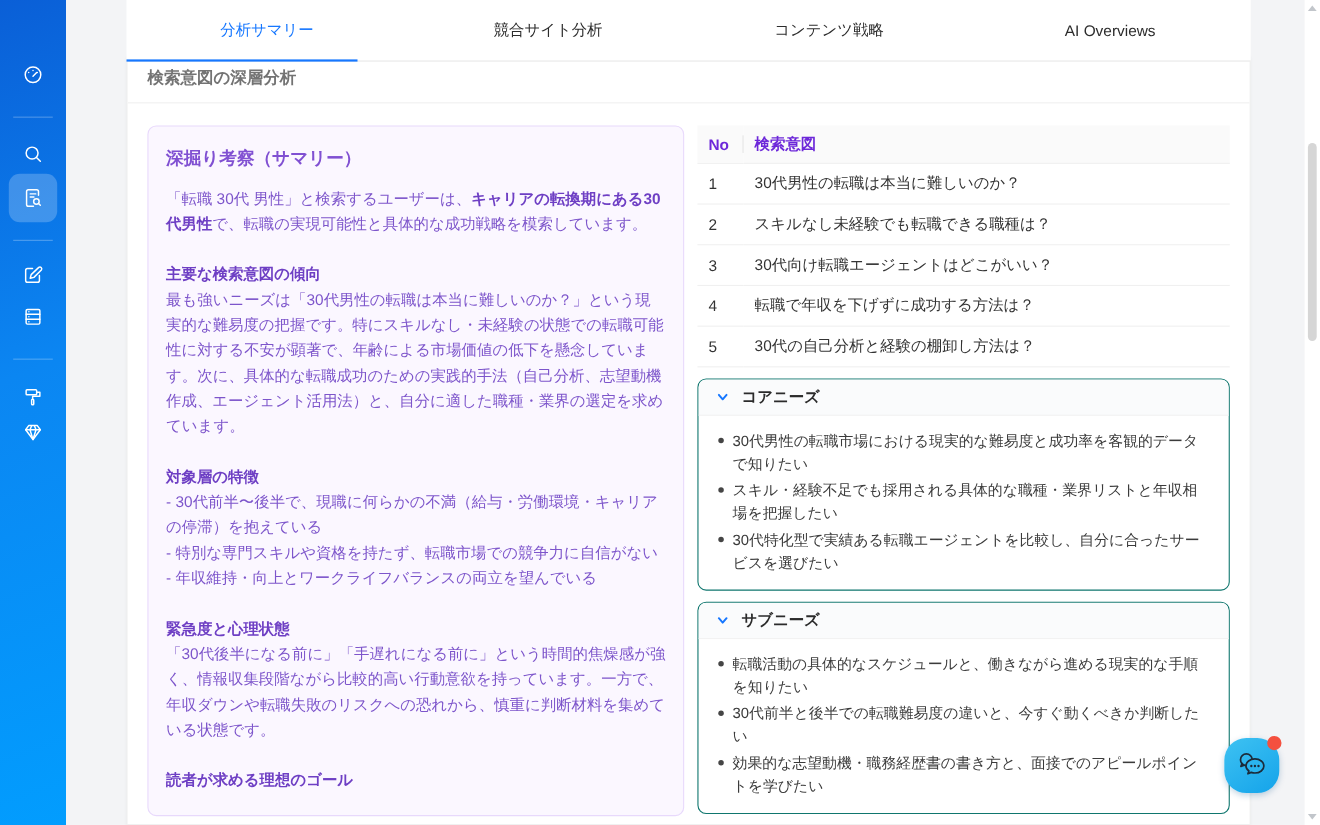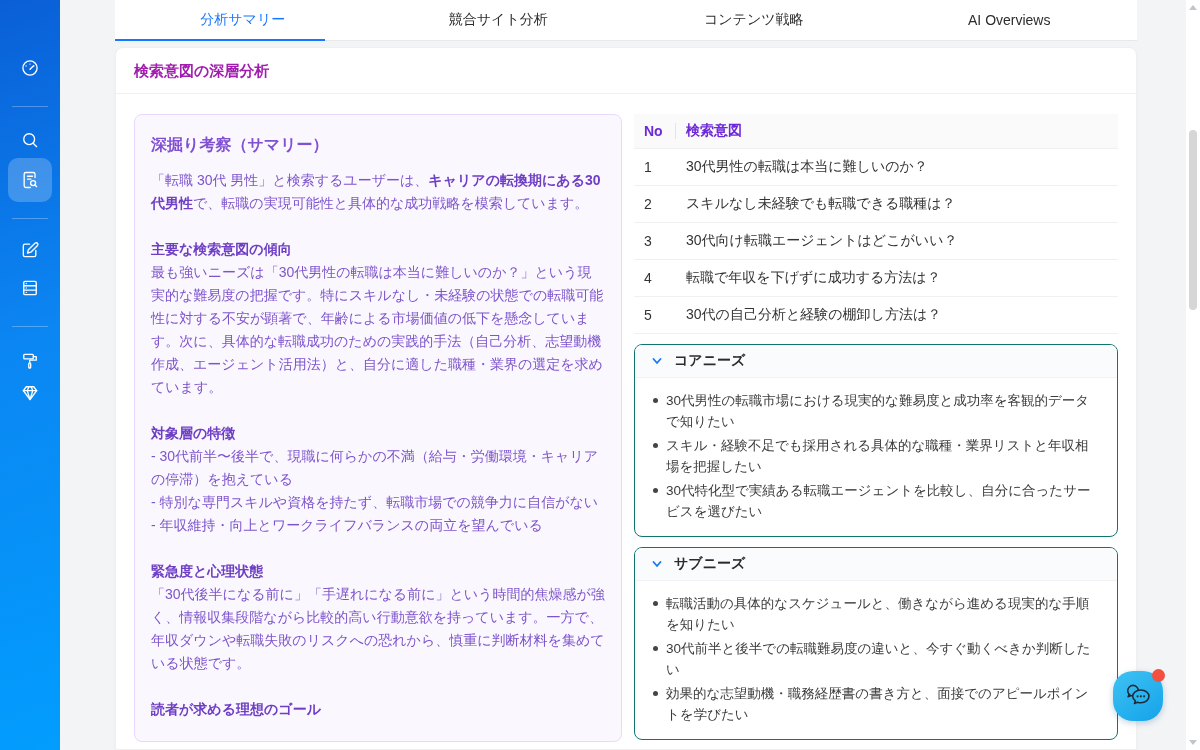--- a/index.html
+++ b/index.html
@@ -28,21 +28,21 @@
     background:rgba(255,255,255,0.28);
   }
   .active-pill{
     position:absolute; left:8px; top:158px; width:44px; height:44px;
     border-radius:10px; background:rgba(255,255,255,0.22); cursor:pointer;
   }
   .active-pill .side-icon{ left:12px; top:12px; }
 
   
   .tabbar{
-    position:absolute; left:115px; top:0; width:1022px; height:41px;
+    position:absolute; left:115px; top:0; width:1022px; height:56px;
     background:#fff; border-bottom:1px solid #e8e8e8;
     display:flex; z-index:2;
   }
   .tab{
     flex:1; display:flex; align-items:center; justify-content:center;
     font-size:14px; color:#2c2c2c; cursor:pointer; position:relative;
   }
   .tab.active{ color:#1677ff; }
   .tab.active .inkbar{
     position:absolute; left:0; bottom:-1px; width:210px; height:2px;
@@ -51,21 +51,21 @@
 
   
   .card{
     position:absolute; left:115px; top:47px; width:1022px; height:703px;
     background:#fff; border:1px solid #f0f0f0; border-radius:8px 8px 0 0;
     box-shadow:0 1px 3px rgba(0,0,0,0.04); overflow:hidden; z-index:1;
   }
   .card-header{
     height:46px; line-height:46px; padding:0 18px;
     border-bottom:1px solid #f0f0f0;
-    font-size:15px; font-weight:bold; color:#a21caf;
+    font-size:15px; font-weight:bold; color:#737373;
   }
   .card-body{ display:flex; gap:12px; padding:20px 18px; align-items:flex-start; }
 
   
   .summary-panel{
     width:488px; flex:0 0 488px;
     background:#fbf7ff; border:1px solid #e8d9fc; border-radius:8px;
     padding:18px 16px 20px;
     color:#7d55cb; font-size:14px; line-height:23px;
   }

